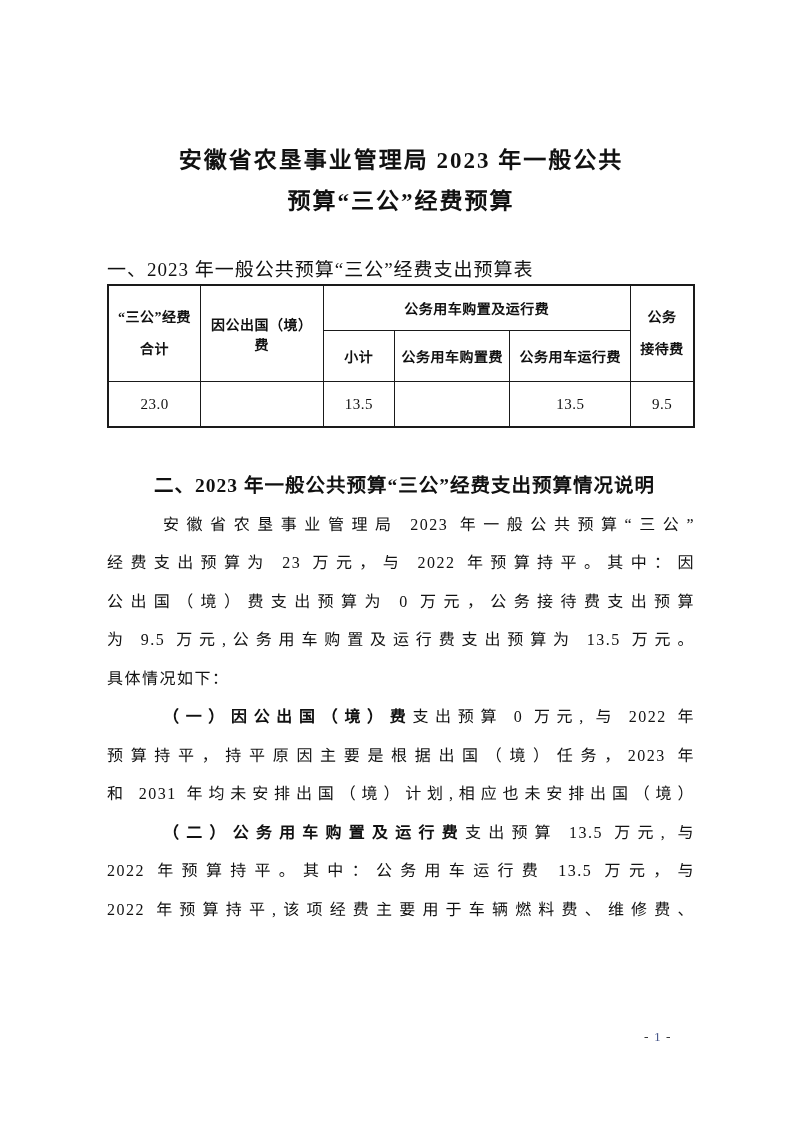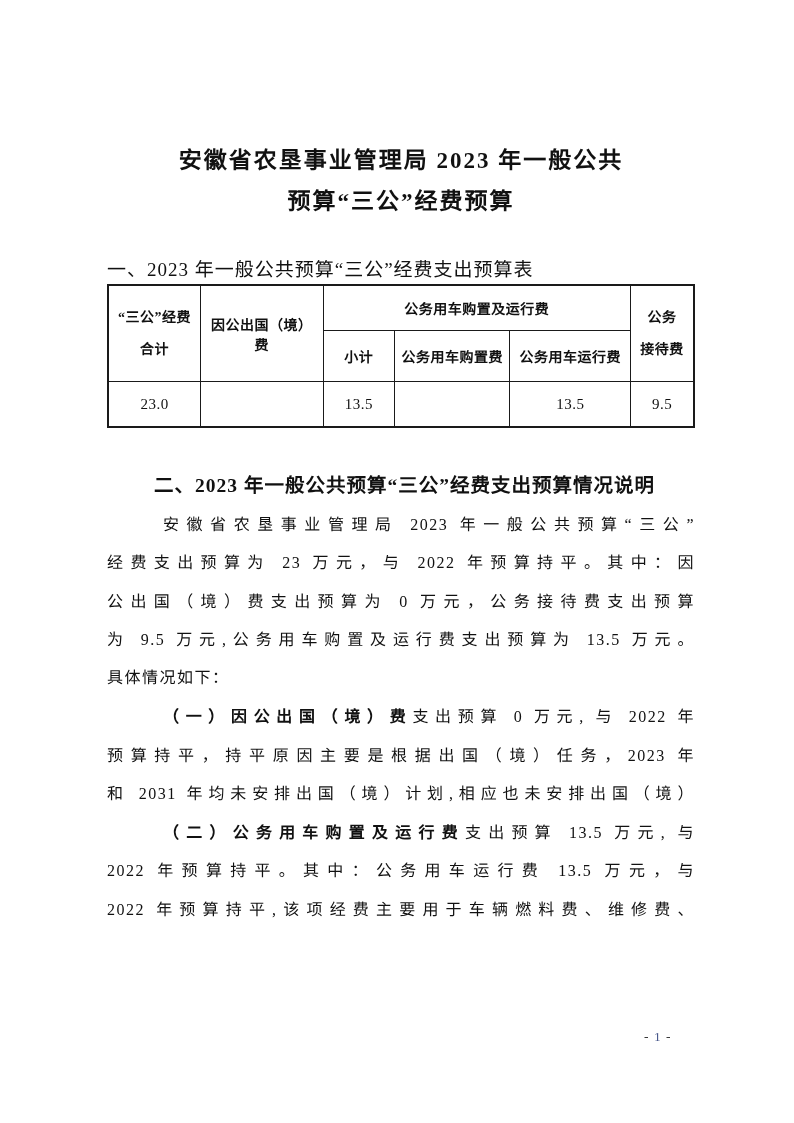--- a/index.html
+++ b/index.html
@@ -91,21 +91,20 @@
     font-size: 16px;
     line-height: 38.5px;
     letter-spacing: 1.5px;
     text-align: justify;
     text-align-last: justify;
   }
   .bline.indent { text-indent: 56px; }
   .bline.end {
     text-align: right;
     text-align-last: left;
-    font-family: Liberation Mono, monospace;
   }
   .lead { font-weight: bold; }
   
   .page-num {
     position: absolute;
     left: 644px;
     top: 1029px;
     font-size: 13.5px;
     letter-spacing: 1px;
     color: #2f2f2f;

